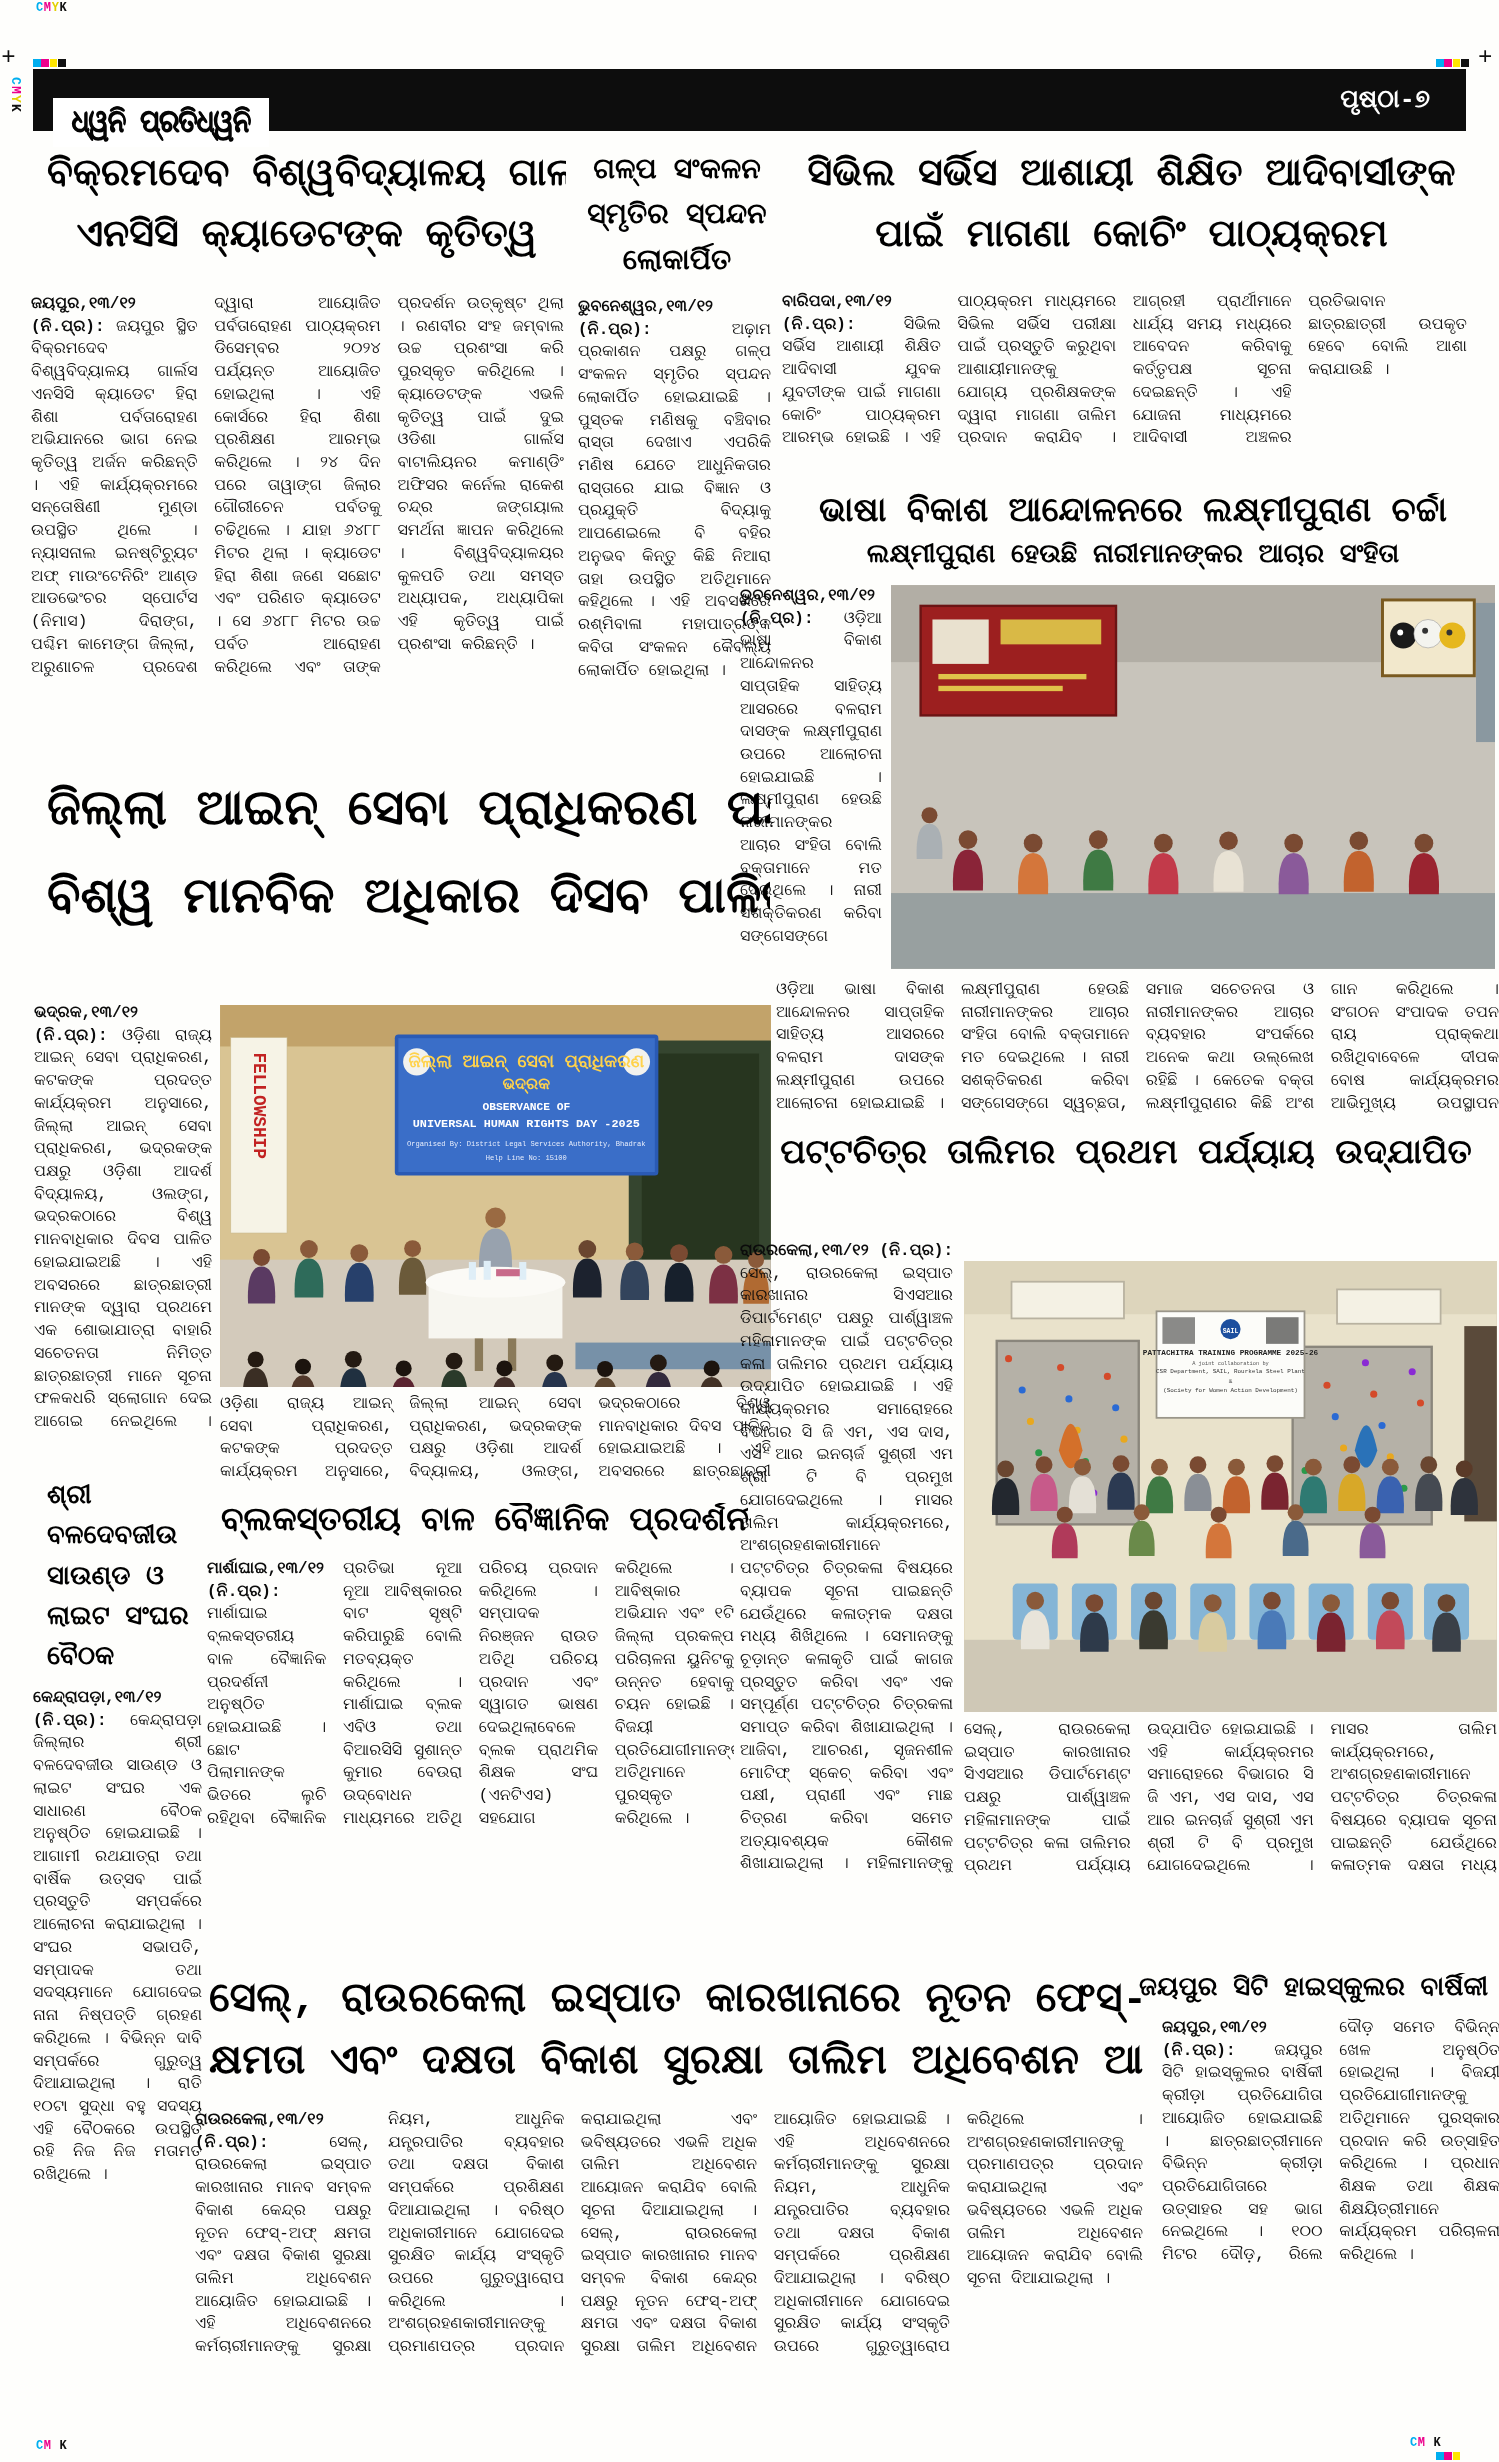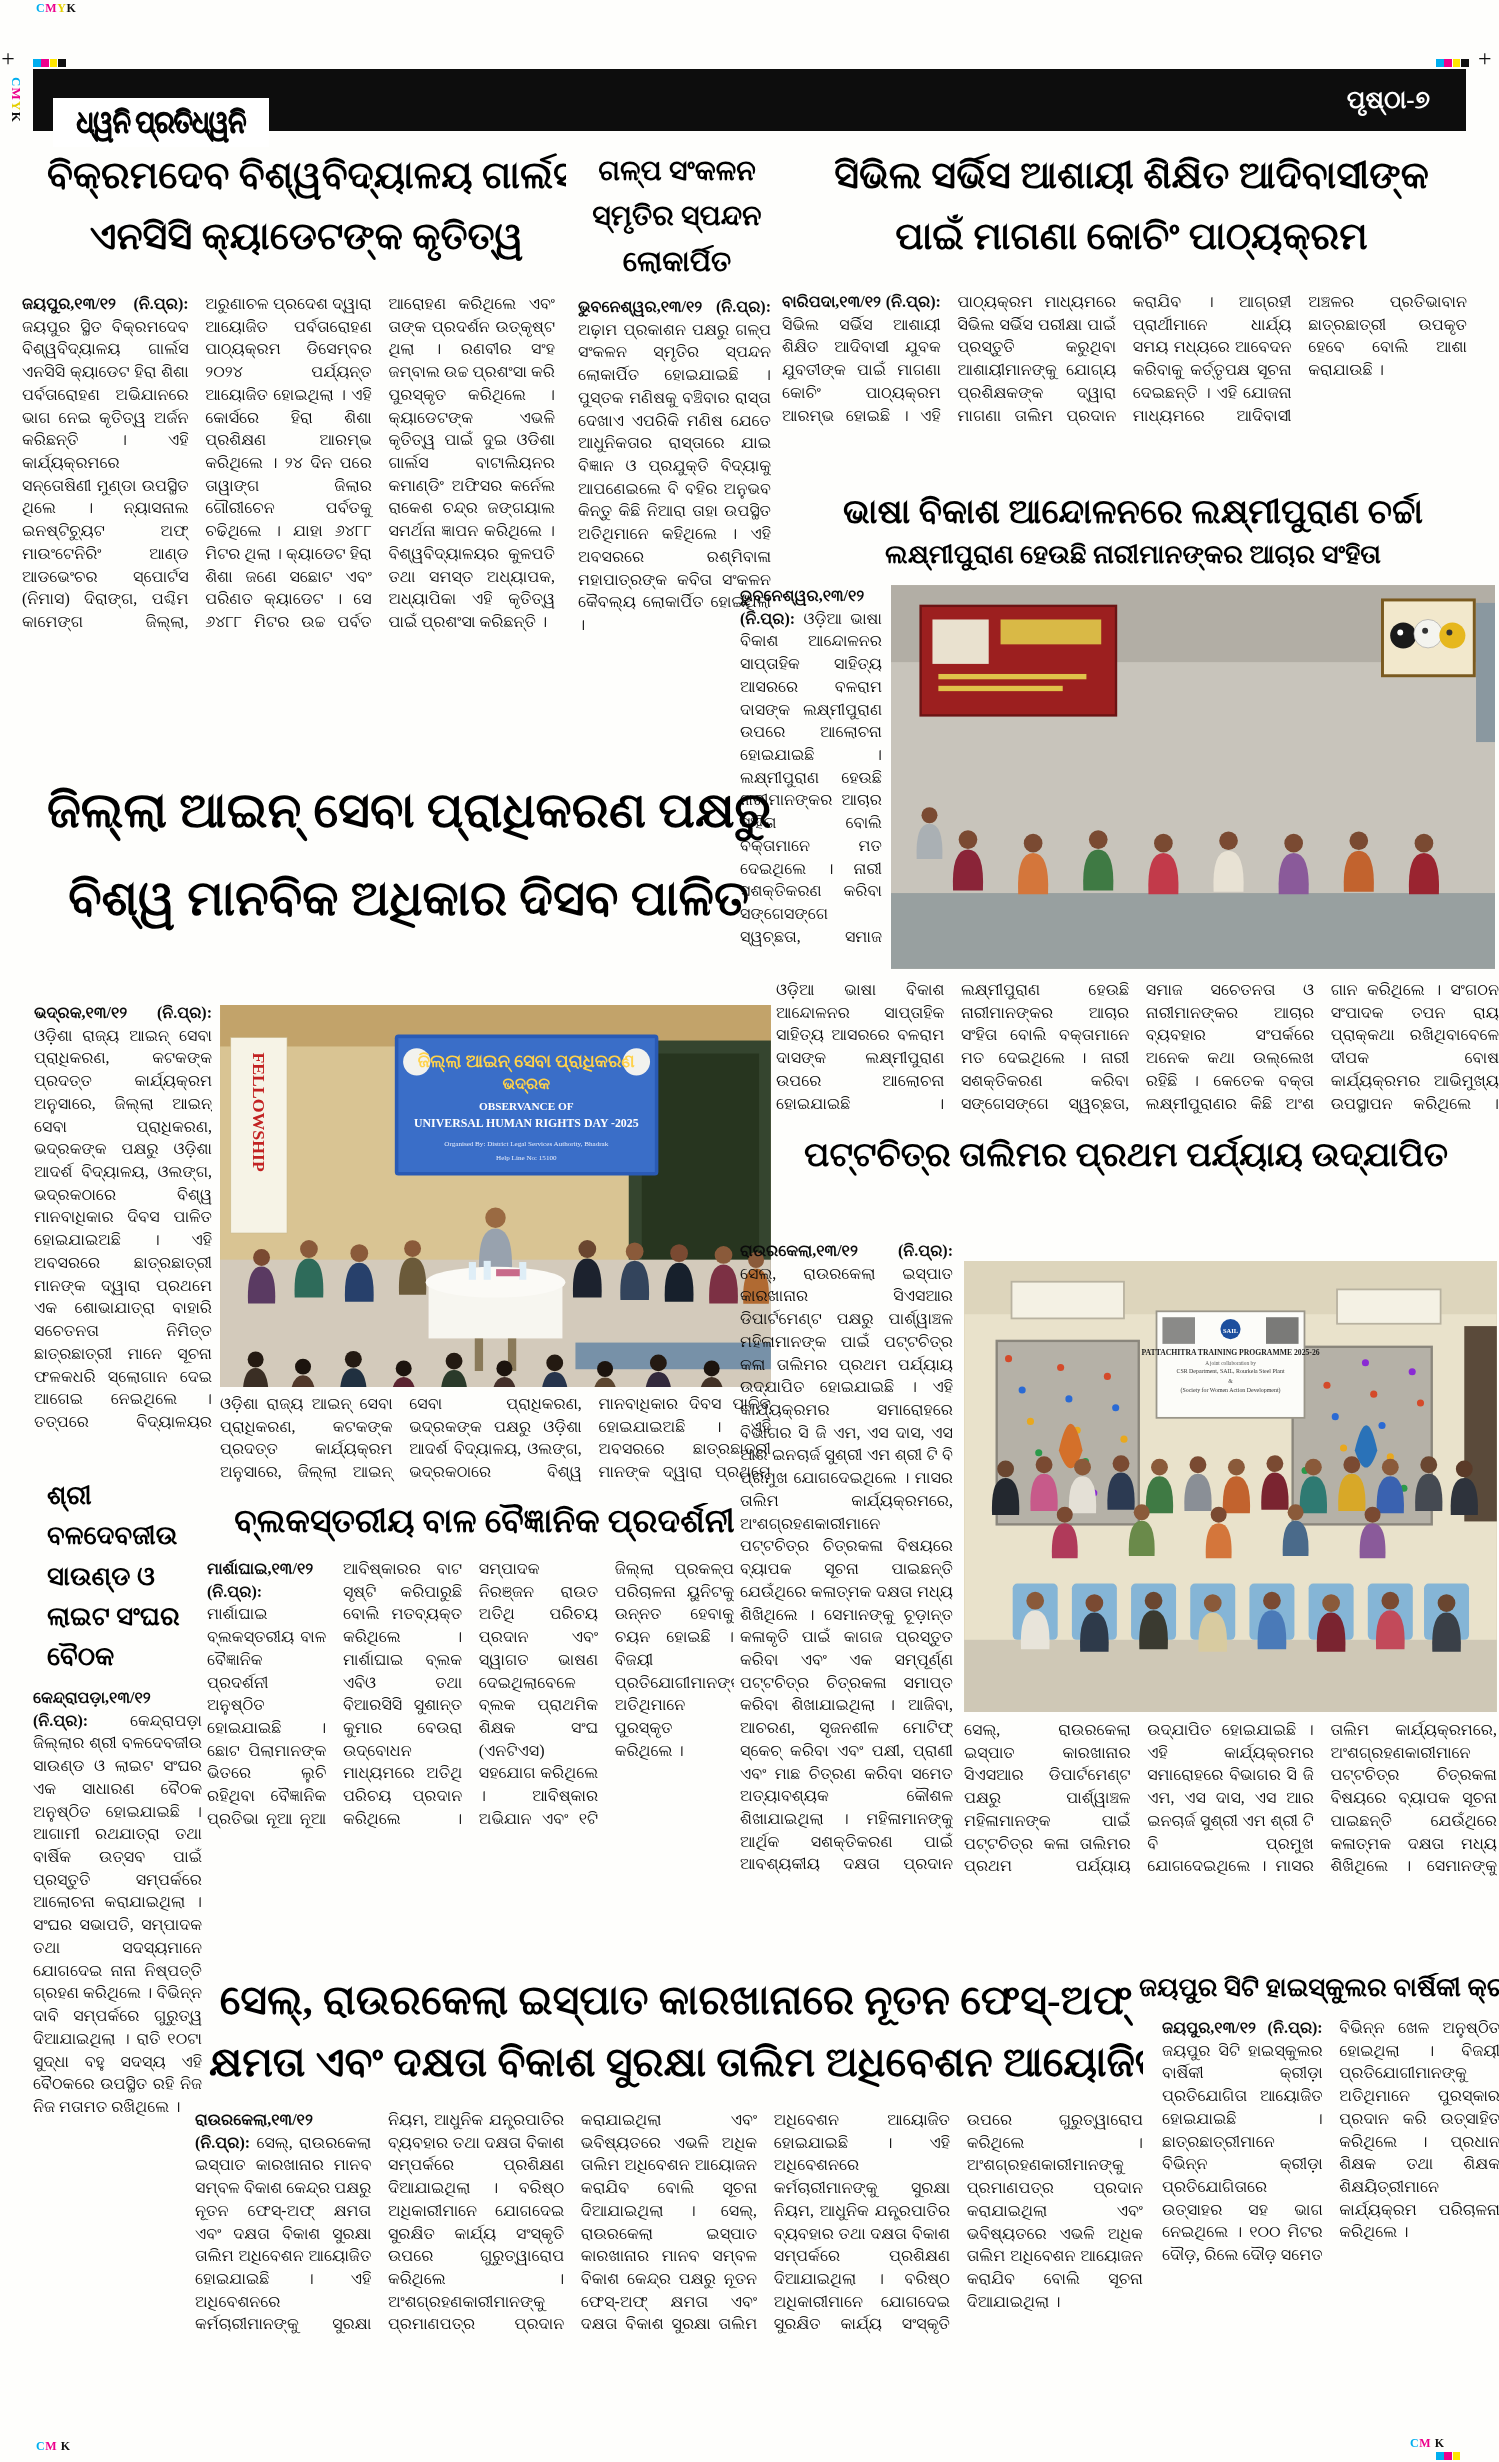--- a/index.html
+++ b/index.html
@@ -1,17 +1,17 @@
 <!DOCTYPE html>
 <html style="font-size:9.5px"><head>
 <meta charset="utf-8">
 <style>
   html,body{margin:0;padding:0;background:#e8e8e8;}
   #page{position:relative;width:1500px;height:2462px;background:#fefefc;
-        font-family:Liberation Serif, serif;color:#0b0b0b;overflow:hidden;}
+        font-family:Liberation Mono, monospace;color:#0b0b0b;overflow:hidden;}
   .abs{position:absolute;}
   
   #masthead{left:33px;top:69px;width:1433px;height:62px;background:#0d0d0d;display:flex;align-items:center;}
   #logo-box{position:absolute;left:19.5px;top:6.5px;width:216px;height:49px;background:#fff;display:flex;align-items:center;justify-content:center;margin-top:22px;}
   #logo-text{font-weight:900;font-size:27px;letter-spacing:-1.2px;color:#050505;text-shadow:0.6px 0.6px 0 #000;transform:scaleY(1.15);white-space:nowrap;}
   #mast-date{position:absolute;left:0;width:100%;text-align:center;color:#fff;font-size:26px;font-weight:700;}
   #mast-page{position:absolute;right:36px;color:#fff;font-size:25px;font-weight:700;}
   
   .head{font-weight:800;color:#000;text-align:center;overflow:hidden;}
   .hline{white-space:nowrap;margin-left:14px;}
@@ -49,21 +49,21 @@
     <div id="logo-box">
       <span id="logo-text">ଧ୍ୱନି ପ୍ରତିଧ୍ୱନି</span>
     </div>
     <div id="mast-page">ପୃଷ୍ଠା-୭</div>
   </div>
 
   <div class="abs head" style="left:33px;top:145px;width:533px;height:142px;font-size:38px;line-height:1.6;">
     <div class="hline">ବିକ୍ରମଦେବ ବିଶ୍ୱବିଦ୍ୟାଳୟ ଗାର୍ଲସ</div>
     <div class="hline">ଏନସିସି କ୍ୟାଡେଟଙ୍କ କୃତିତ୍ୱ</div>
   </div>
-  <div class="abs bodybox c3 fillbox" style="left:22px;top:293px;width:533px;height:468px;">
+  <div class="abs bodybox c3 fillbox" style="left:31px;top:293px;width:533px;height:468px;">
     <p><span class="dl">ଜୟପୁର,୧୩/୧୨ (ନି.ପ୍ର):</span> <span>ଜୟପୁର ସ୍ଥିତ ବିକ୍ରମଦେବ ବିଶ୍ୱବିଦ୍ୟାଳୟ ଗାର୍ଲସ ଏନସିସି କ୍ୟାଡେଟ ହିରା ଶିଶା ପର୍ବତାରୋହଣ ଅଭିଯାନରେ ଭାଗ ନେଇ କୃତିତ୍ୱ ଅର୍ଜନ କରିଛନ୍ତି । ଏହି କାର୍ଯ୍ୟକ୍ରମରେ ସନ୍ତୋଷିଣୀ ମୁଣ୍ଡା ଉପସ୍ଥିତ ଥିଲେ । ନ୍ୟାସନାଲ ଇନଷ୍ଟିଚ୍ୟୁଟ ଅଫ୍ ମାଉଂଟେନିରିଂ ଆଣ୍ଡ ଆଡଭେଂଚର ସ୍ପୋର୍ଟସ (ନିମାସ) ଦିରାଙ୍ଗ, ପଶ୍ଚିମ କାମେଙ୍ଗ ଜିଲ୍ଲା, ଅରୁଣାଚଳ ପ୍ରଦେଶ ଦ୍ୱାରା ଆୟୋଜିତ ପର୍ବତାରୋହଣ ପାଠ୍ୟକ୍ରମ ଡିସେମ୍ବର ୨୦୨୪ ପର୍ଯ୍ୟନ୍ତ ଆୟୋଜିତ ହୋଇଥିଲା । ଏହି କୋର୍ସରେ ହିରା ଶିଶା ପ୍ରଶିକ୍ଷଣ ଆରମ୍ଭ କରିଥିଲେ । ୨୪ ଦିନ ପରେ ତାୱାଙ୍ଗ ଜିଲାର ଗୌରୀଚେନ ପର୍ବତକୁ ଚଢିଥିଲେ । ଯାହା ୬୪୮୮ ମିଟର ଥିଲା । କ୍ୟାଡେଟ ହିରା ଶିଶା ଜଣେ ସଛୋଟ ଏବଂ ପରିଣତ କ୍ୟାଡେଟ । ସେ ୬୪୮୮ ମିଟର ଉଚ୍ଚ ପର୍ବତ ଆରୋହଣ କରିଥିଲେ ଏବଂ ତାଙ୍କ ପ୍ରଦର୍ଶନ ଉତ୍କୃଷ୍ଟ ଥିଲା । ରଣବୀର ସଂହ ଜମ୍ବାଲ ଉଚ୍ଚ ପ୍ରଶଂସା କରି ପୁରସ୍କୃତ କରିଥିଲେ । କ୍ୟାଡେଟଙ୍କ ଏଭଳି କୃତିତ୍ୱ ପାଇଁ ଦୁଇ ଓଡିଶା ଗାର୍ଲସ ବାଟାଲିୟନର କମାଣ୍ଡିଂ ଅଫିସର କର୍ନେଲ ରାକେଶ ଚନ୍ଦ୍ର ଜଙ୍ଗୟାଲ ସମର୍ଥନା ଜ୍ଞାପନ କରିଥିଲେ । ବିଶ୍ୱବିଦ୍ୟାଳୟର କୁଳପତି ତଥା ସମସ୍ତ ଅଧ୍ୟାପକ, ଅଧ୍ୟାପିକା ଏହି କୃତିତ୍ୱ ପାଇଁ ପ୍ରଶଂସା କରିଛନ୍ତି ।</span></p>
   </div>
 
   <div class="abs head" style="left:567px;top:148px;width:206px;height:139px;font-size:28.4px;line-height:1.6;">
     <div class="hline">ଗଳ୍ପ ସଂକଳନ</div>
     <div class="hline">ସ୍ମୃତିର ସ୍ପନ୍ଦନ</div>
     <div class="hline">ଲୋକାର୍ପିତ</div>
   </div>
   <div class="abs bodybox c1 fillbox" style="left:578px;top:296px;width:193px;height:465px;">
     <p><span class="dl">ଭୁବନେଶ୍ୱର,୧୩/୧୨ (ନି.ପ୍ର):</span> <span>ଅଢ଼ାମ ପ୍ରକାଶନ ପକ୍ଷରୁ ଗଳ୍ପ ସଂକଳନ ସ୍ମୃତିର ସ୍ପନ୍ଦନ ଲୋକାର୍ପିତ ହୋଇଯାଇଛି । ପୁସ୍ତକ ମଣିଷକୁ ବଞ୍ଚିବାର ରାସ୍ତା ଦେଖାଏ ଏପରିକି ମଣିଷ ଯେତେ ଆଧୁନିକତାର ରାସ୍ତାରେ ଯାଇ ବିଜ୍ଞାନ ଓ ପ୍ରଯୁକ୍ତି ବିଦ୍ୟାକୁ ଆପଣେଇଲେ ବି ବହିର ଅନୁଭବ କିନ୍ତୁ କିଛି ନିଆରା ତାହା ଉପସ୍ଥିତ ଅତିଥିମାନେ କହିଥିଲେ । ଏହି ଅବସରରେ ରଶ୍ମିବାଳା ମହାପାତ୍ରଙ୍କ କବିତା ସଂକଳନ କୈବଲ୍ୟ ଲୋକାର୍ପିତ ହୋଇଥିଲା ।</span></p>

